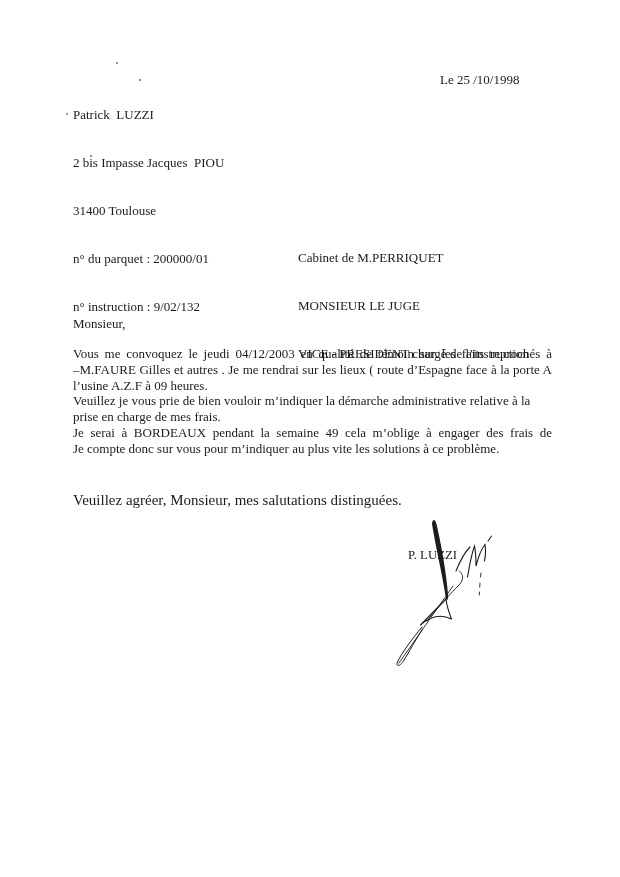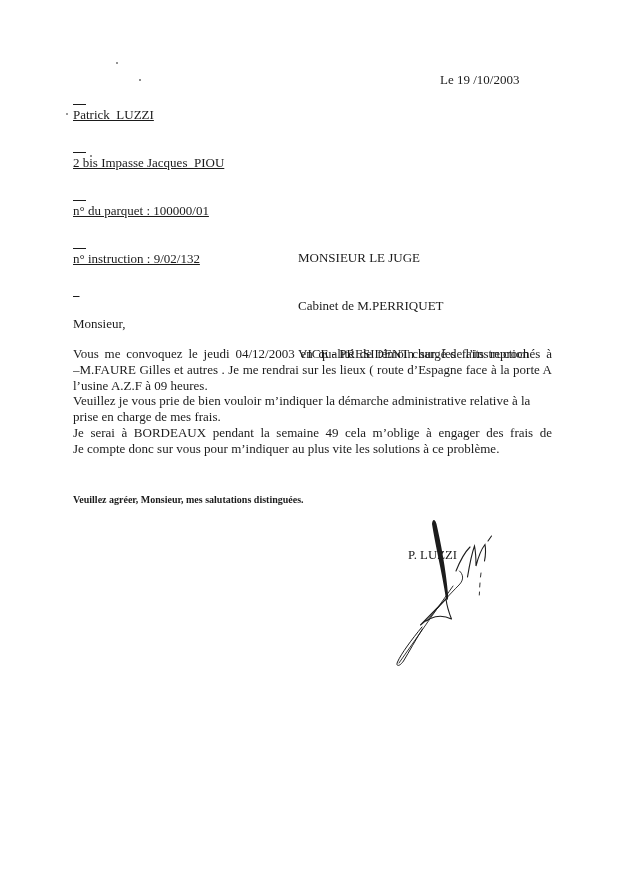--- a/index.html
+++ b/index.html
@@ -33,48 +33,49 @@
 </head>
 <body>
 
 <div class="page">
 
   <div class="speck" style="left:116px; top:62px; width:2px; height:1.5px;"></div>
   <div class="speck" style="left:139px; top:79px; width:1.5px; height:1.5px;"></div>
   <div class="speck" style="left:66px; top:113px; width:2px; height:2px;"></div>
   <div class="speck" style="left:90px; top:155px; width:1.5px; height:2px;"></div>
 
-  <div class="abs txt" style="left:73px; top:75px;text-decoration:underline;">
+  <div class="abs txt" style="left:73px; top:75px;">
     <div>Patrick&nbsp; LUZZI</div>
     <div>2 bis Impasse Jacques&nbsp; PIOU</div>
-    <div>n° du parquet : 100000/01</div>
+    <div>31400 Toulouse</div>
+    <div>n° du parquet : 200000/01</div>
     <div>n° instruction : 9/02/132</div>
   </div>
 
-  <div class="abs txt" style="left:440px; top:72px;">Le 19 /10/2003</div>
+  <div class="abs txt" style="left:440px; top:72px;">Le 25 /10/1998</div>
 
   <div class="abs txt" style="left:298px; top:218px;">
+    <div>Cabinet de M.PERRIQUET</div>
     <div>MONSIEUR LE JUGE</div>
-    <div>Cabinet de M.PERRIQUET</div>
     <div>VICE - PRESIDENT chargé de l’instruction</div>
   </div>
 
   <div class="abs txt" style="left:73px; top:316px;text-align:center;">Monsieur,</div>
 
   <div class="abs body-block" style="left:73px; top:346px;">
     <div class="bl jfull">Vous me convoquez le jeudi 04/12/2003 en qualité de témoin sur les faits reprochés à</div>
     <div class="bl jfull">–M.FAURE Gilles et autres . Je me rendrai sur les lieux ( route d’Espagne face à la porte A de</div>
     <div class="bl">l’usine A.Z.F à 09 heures.</div>
     <div class="bl">Veuillez je vous prie de bien vouloir m’indiquer la démarche administrative relative à la</div>
     <div class="bl">prise en charge de mes frais.</div>
     <div class="bl jfull">Je serai à BORDEAUX pendant la semaine 49 cela m’oblige à engager des frais de</div>
     <div class="bl">Je compte donc sur vous pour m’indiquer au plus vite les solutions à ce problème.</div>
   </div>
 
-  <div class="abs txt" style="left:73px; top:492px; font-size:10px;font-weight:bold;">Veuillez agréer, Monsieur, mes salutations distinguées.</div>
+  <div class="abs txt" style="left:73px; top:492px; font-size:15px;">Veuillez agréer, Monsieur, mes salutations distinguées.</div>
 
   <div class="abs txt" style="left:408px; top:547px; font-size:12.8px;">P. LUZZI</div>
 
   <svg class="abs sig" style="left:380px; top:512px;" width="145" height="170" viewBox="380 512 145 170" fill="none" stroke="#1c1c1c" stroke-linecap="round">
 
     <path d="M432,524 C435,544 442,572 446,599 C447.5,601.5 448.6,599 448,594 C446,570 440.5,541 436.5,524 C435,518.5 432.4,519 432,524 Z" fill="#1c1c1c" stroke="none"></path>
 
     <path stroke-width="1.1" d="M446,599 C447,607 449.5,614 451.5,619 M451.5,619 C439.5,613 429,617.5 420.5,625 M446,599 L420.5,625"></path>
 
     <path stroke-width="0.9" d="M453,586 L399,663"></path>

